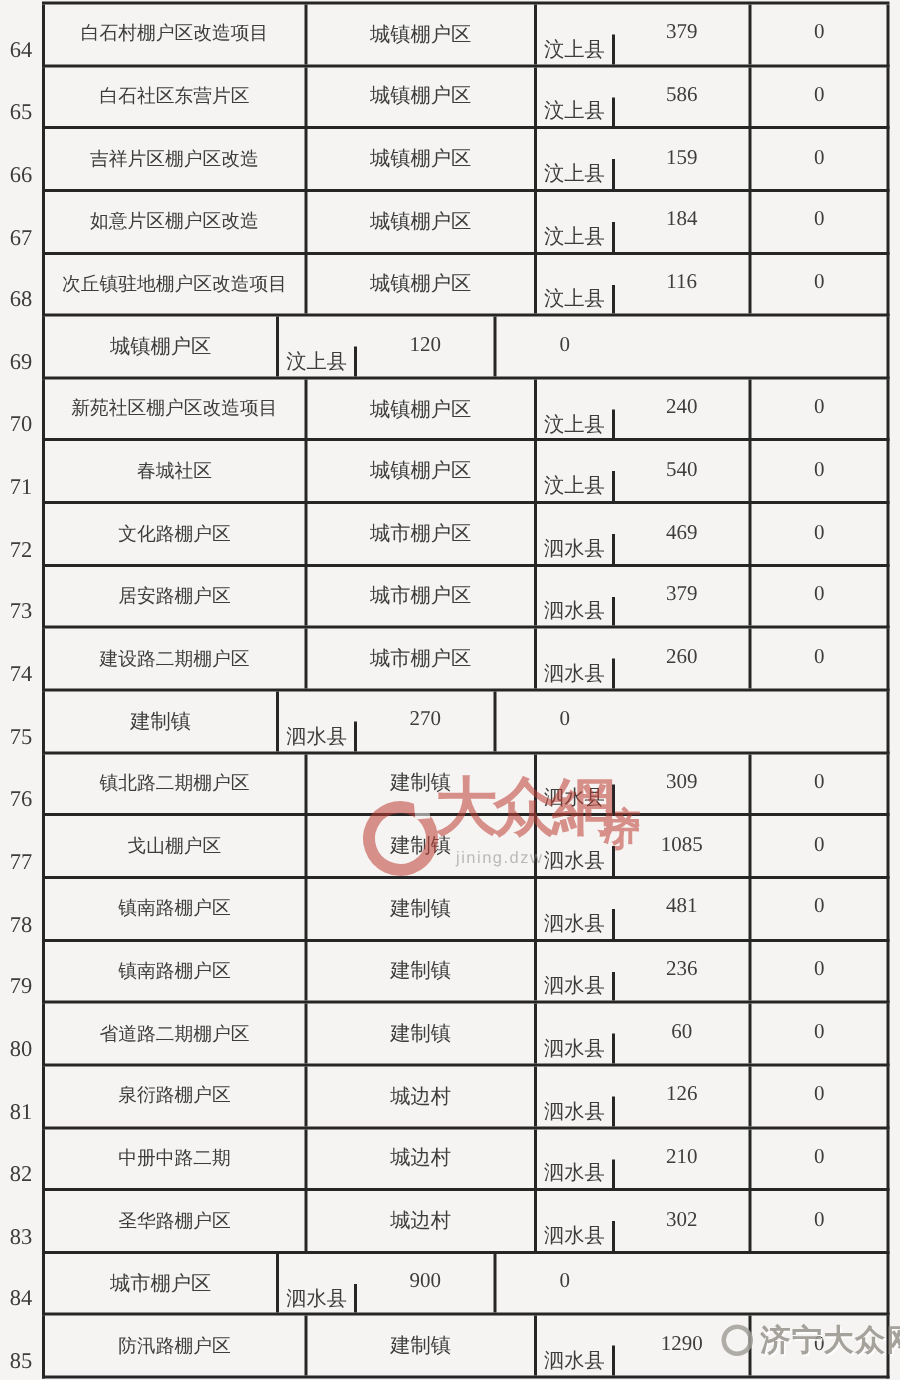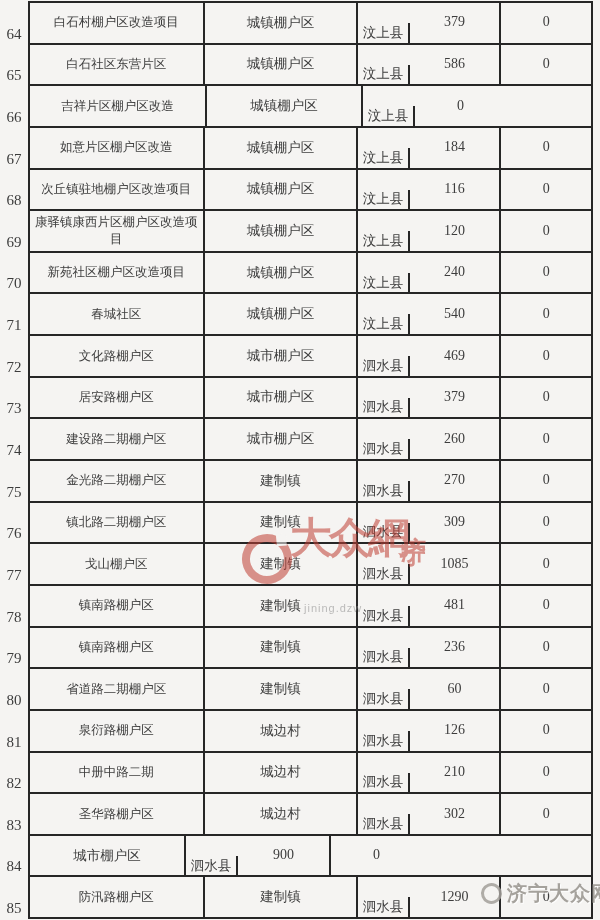--- a/index.html
+++ b/index.html
@@ -68,21 +68,20 @@
   .wm-stack{
     position:absolute;left:163px;top:2px;
     writing-mode:vertical-rl;text-orientation:upright;
     font-size:25px;font-weight:bold;color:#c04035;
     letter-spacing:4px;line-height:1;
   }
   .wm-url{
     position:absolute;left:66px;top:52px;
     font-size:11px;color:#8a8a8a;letter-spacing:1px;
     font-family:"Liberation Sans","DejaVu Sans",sans-serif;
-    margin-top:36px;
   }
   
   .wm-br{
     position:absolute;left:481px;top:877px;height:32px;
     display:flex;align-items:center;gap:5px;
     opacity:.85;pointer-events:none;
   }
   .wm-br-ring{
     width:15px;height:15px;border:3px solid #a3a09b;border-radius:50%;
     transform:rotate(-20deg);
@@ -116,20 +115,21 @@
     <div class="cell c-county">汶上县</div>
     <div class="cell c-units">586</div>
     <div class="cell c-zero">0</div>
   </div>
 
   <div class="row">
     <div class="rowno">66</div>
     <div class="cell c-name">吉祥片区棚户区改造</div>
     <div class="cell c-type">城镇棚户区</div>
     <div class="cell c-county">汶上县</div>
+    <div class="cell c-units">159</div>
     <div class="cell c-zero">0</div>
   </div>
 
   <div class="row">
     <div class="rowno">67</div>
     <div class="cell c-name">如意片区棚户区改造</div>
     <div class="cell c-type">城镇棚户区</div>
     <div class="cell c-county">汶上县</div>
     <div class="cell c-units">184</div>
     <div class="cell c-zero">0</div>
@@ -139,21 +139,20 @@
     <div class="rowno">68</div>
     <div class="cell c-name">次丘镇驻地棚户区改造项目</div>
     <div class="cell c-type">城镇棚户区</div>
     <div class="cell c-county">汶上县</div>
     <div class="cell c-units">116</div>
     <div class="cell c-zero">0</div>
   </div>
 
   <div class="row">
     <div class="rowno">69</div>
-    <div class="cell c-name">康驿镇康西片区棚户区改造项目</div>
     <div class="cell c-type">城镇棚户区</div>
     <div class="cell c-county">汶上县</div>
     <div class="cell c-units">120</div>
     <div class="cell c-zero">0</div>
   </div>
 
   <div class="row">
     <div class="rowno">70</div>
     <div class="cell c-name">新苑社区棚户区改造项目</div>
     <div class="cell c-type">城镇棚户区</div>
@@ -193,21 +192,20 @@
     <div class="rowno">74</div>
     <div class="cell c-name">建设路二期棚户区</div>
     <div class="cell c-type">城市棚户区</div>
     <div class="cell c-county">泗水县</div>
     <div class="cell c-units">260</div>
     <div class="cell c-zero">0</div>
   </div>
 
   <div class="row">
     <div class="rowno">75</div>
-    <div class="cell c-name">金光路二期棚户区</div>
     <div class="cell c-type">建制镇</div>
     <div class="cell c-county">泗水县</div>
     <div class="cell c-units">270</div>
     <div class="cell c-zero">0</div>
   </div>
 
   <div class="row">
     <div class="rowno">76</div>
     <div class="cell c-name">镇北路二期棚户区</div>
     <div class="cell c-type">建制镇</div>

